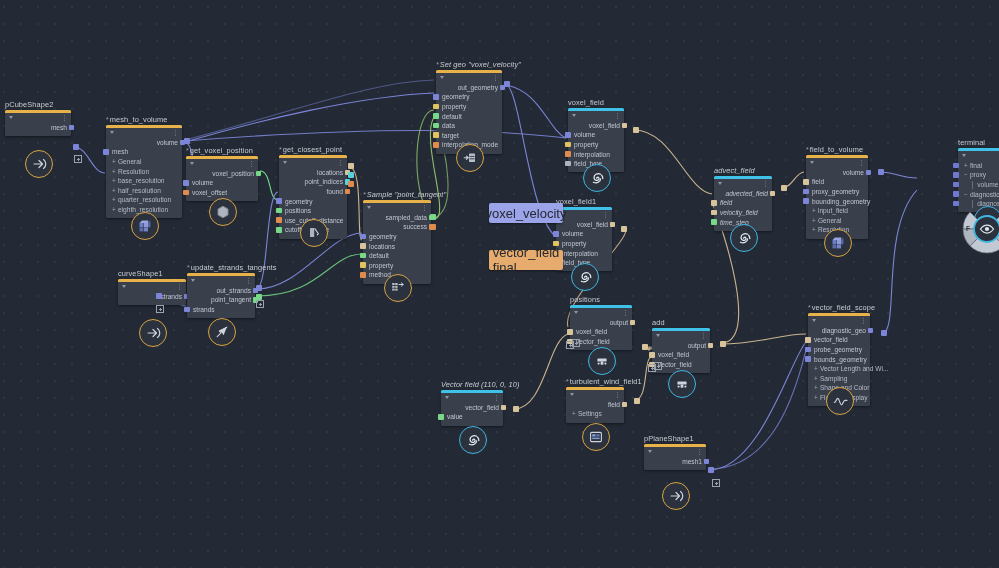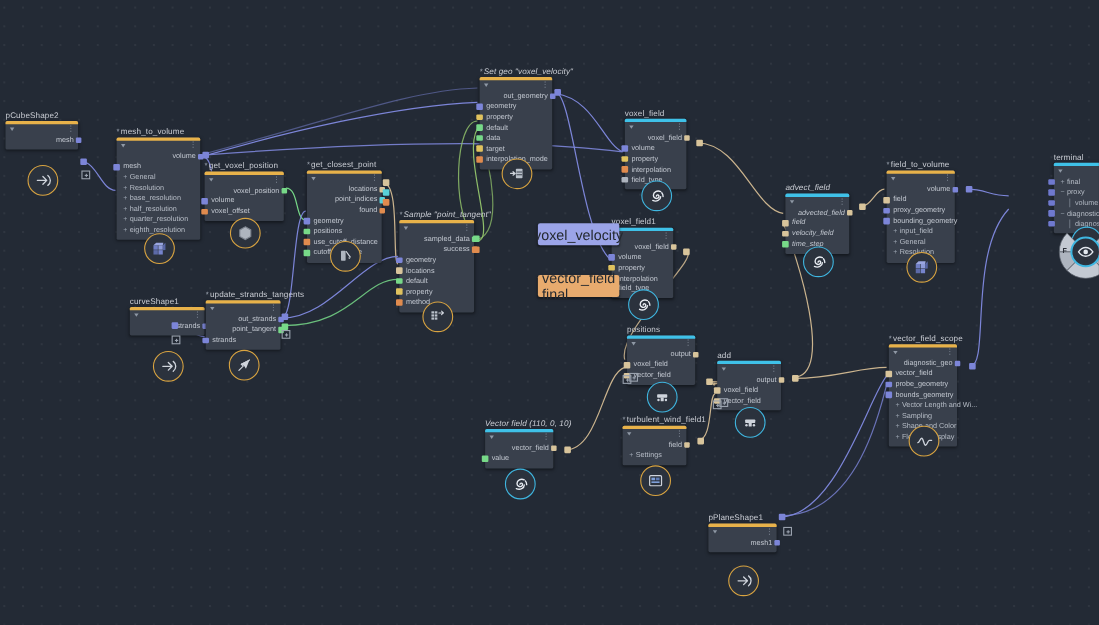--- a/index.html
+++ b/index.html
@@ -867,21 +867,21 @@
               <span>Flowline Display</span>
             </div>
           </div>
         </div>
         <div class="badge gold" style="left: 18px; top: 74px;">
           <svg width="17" height="17" viewBox="0 0 17 17">
             <path d="M2.4 9.4c1.6 0 1.9-4 3.5-4s1.9 6.4 3.5 6.4 1.9-4.4 3.5-4.4h2" stroke="#cfd4dc" stroke-width="1.2" fill="none" stroke-linecap="round" stroke-linejoin="round"></path>
           </svg>
         </div>
       </div>
-      <div class="node" style="left: 644px; top: 476px; width: 62px;">
+      <div class="node" style="left: 644px; top: 444px; width: 62px;">
         <div class="node-title"><span>pPlaneShape1</span></div>
         <div class="node-body">
           <div class="accent gold"></div>
           <div class="hdr">
             <span class="caret"></span>
             <span class="dots">⋮</span>
           </div>
           <div class="rows">
             <div class="row out">
               <span>mesh1</span>

